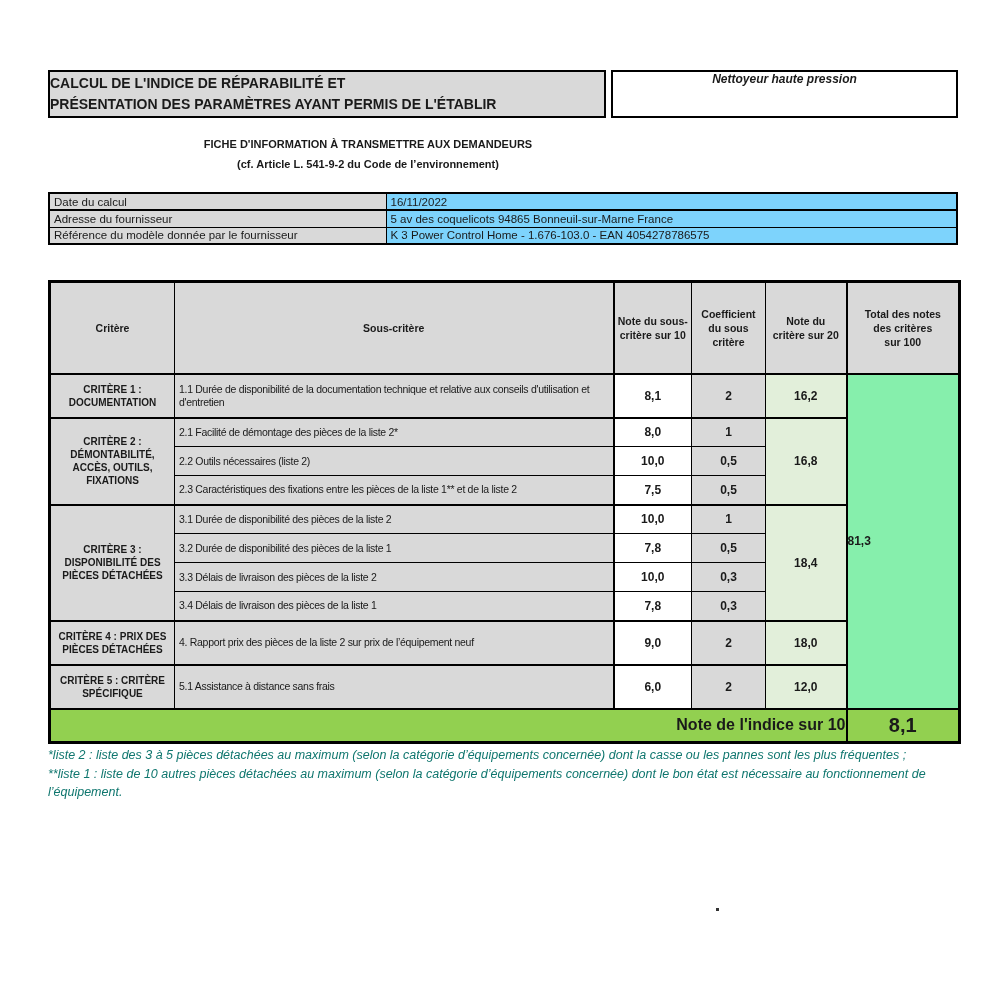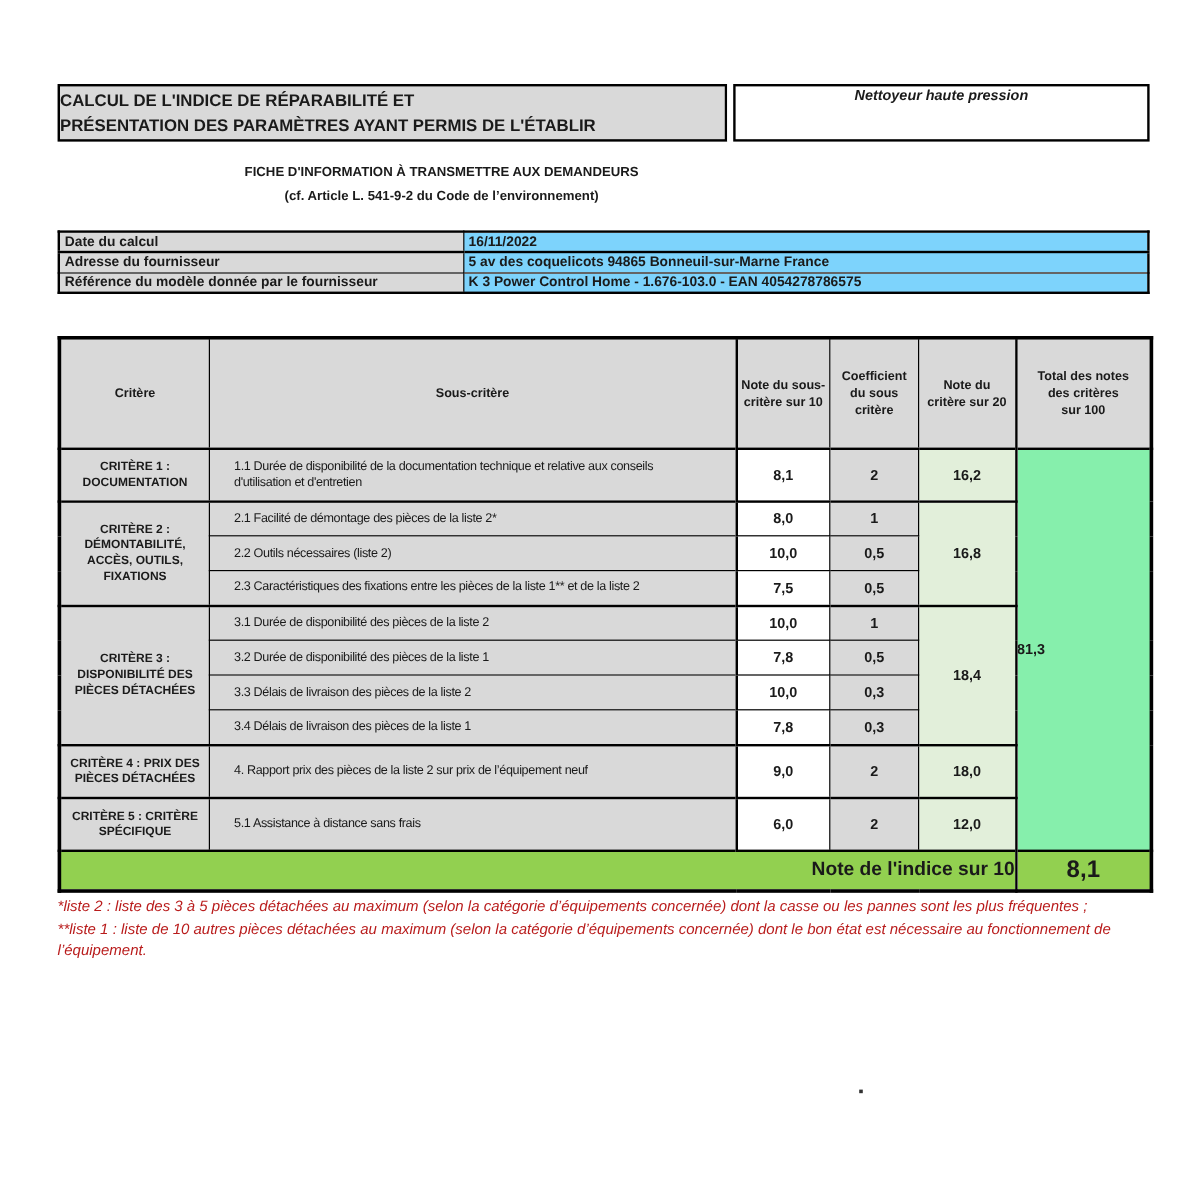--- a/index.html
+++ b/index.html
@@ -53,21 +53,21 @@
     left: 48px; top: 192px; width: 910px;
     border-collapse: collapse;
     border: 2px solid #000;
     font-size: 11.5px;
     table-layout: fixed;
   }
   .info-table td {
     border: 1px solid #000;
     height: 17px;
     padding: 0 4px;
-    overflow: hidden; white-space: nowrap; font-weight: bold;
+    overflow: hidden; white-space: nowrap;
   }
   .info-table tr:first-child td { border-bottom: 2px solid #000; }
   .info-table td.ilabel { background: #d9d9d9; width: 337px; text-align: left; }
   .info-table td.ivalue { background: #7dd3fc; text-align: left; }
 
   
   .score-table {
     position: absolute;
     left: 48px; top: 280px; width: 910px;
     border-collapse: collapse;
@@ -93,21 +93,21 @@
 
   td.critere {
     background: #d9d9d9;
     font-weight: bold; font-size: 10px; line-height: 13px;
     text-align: center; white-space: pre-line;
     padding: 1px;
   }
   td.sub {
     background: #d9d9d9;
     font-size: 10.5px; letter-spacing: -0.3px; line-height: 13px;
-    text-align: left; padding: 2px 20px;
+    text-align: left; padding: 2px 4px;
   }
   td.note10 { background: #ffffff; font-weight: bold; font-size: 12px; text-align: center; }
   td.coeff  { background: #d9d9d9; font-weight: bold; font-size: 12px; text-align: center; }
   td.note20 { background: #e2efda; font-weight: bold; font-size: 12px; text-align: center; }
   td.total  { background: #86efac; font-weight: bold; font-size: 12px; text-align: left; }
 
   tr.r-final td { border-top: 2px solid #000; background: #92d050; }
   td.final-label {
     text-align: right; 
     font-weight: bold; font-size: 16px;
@@ -115,21 +115,21 @@
   td.final-value {
     text-align: center;
     font-weight: bold; font-size: 20px;
   }
 
   
   .footnotes {
     position: absolute;
     left: 48px; top: 746px; width: 912px;
     font-style: italic; font-size: 12.5px; line-height: 18.5px;
-    color: #b91c1c;
+    color: #0f766e;
   }
 
   .stray-dot {
     position: absolute;
     left: 716px; top: 908px;
     width: 3px; height: 3px;
     background: #333;
   }
 </style>
 </head>

